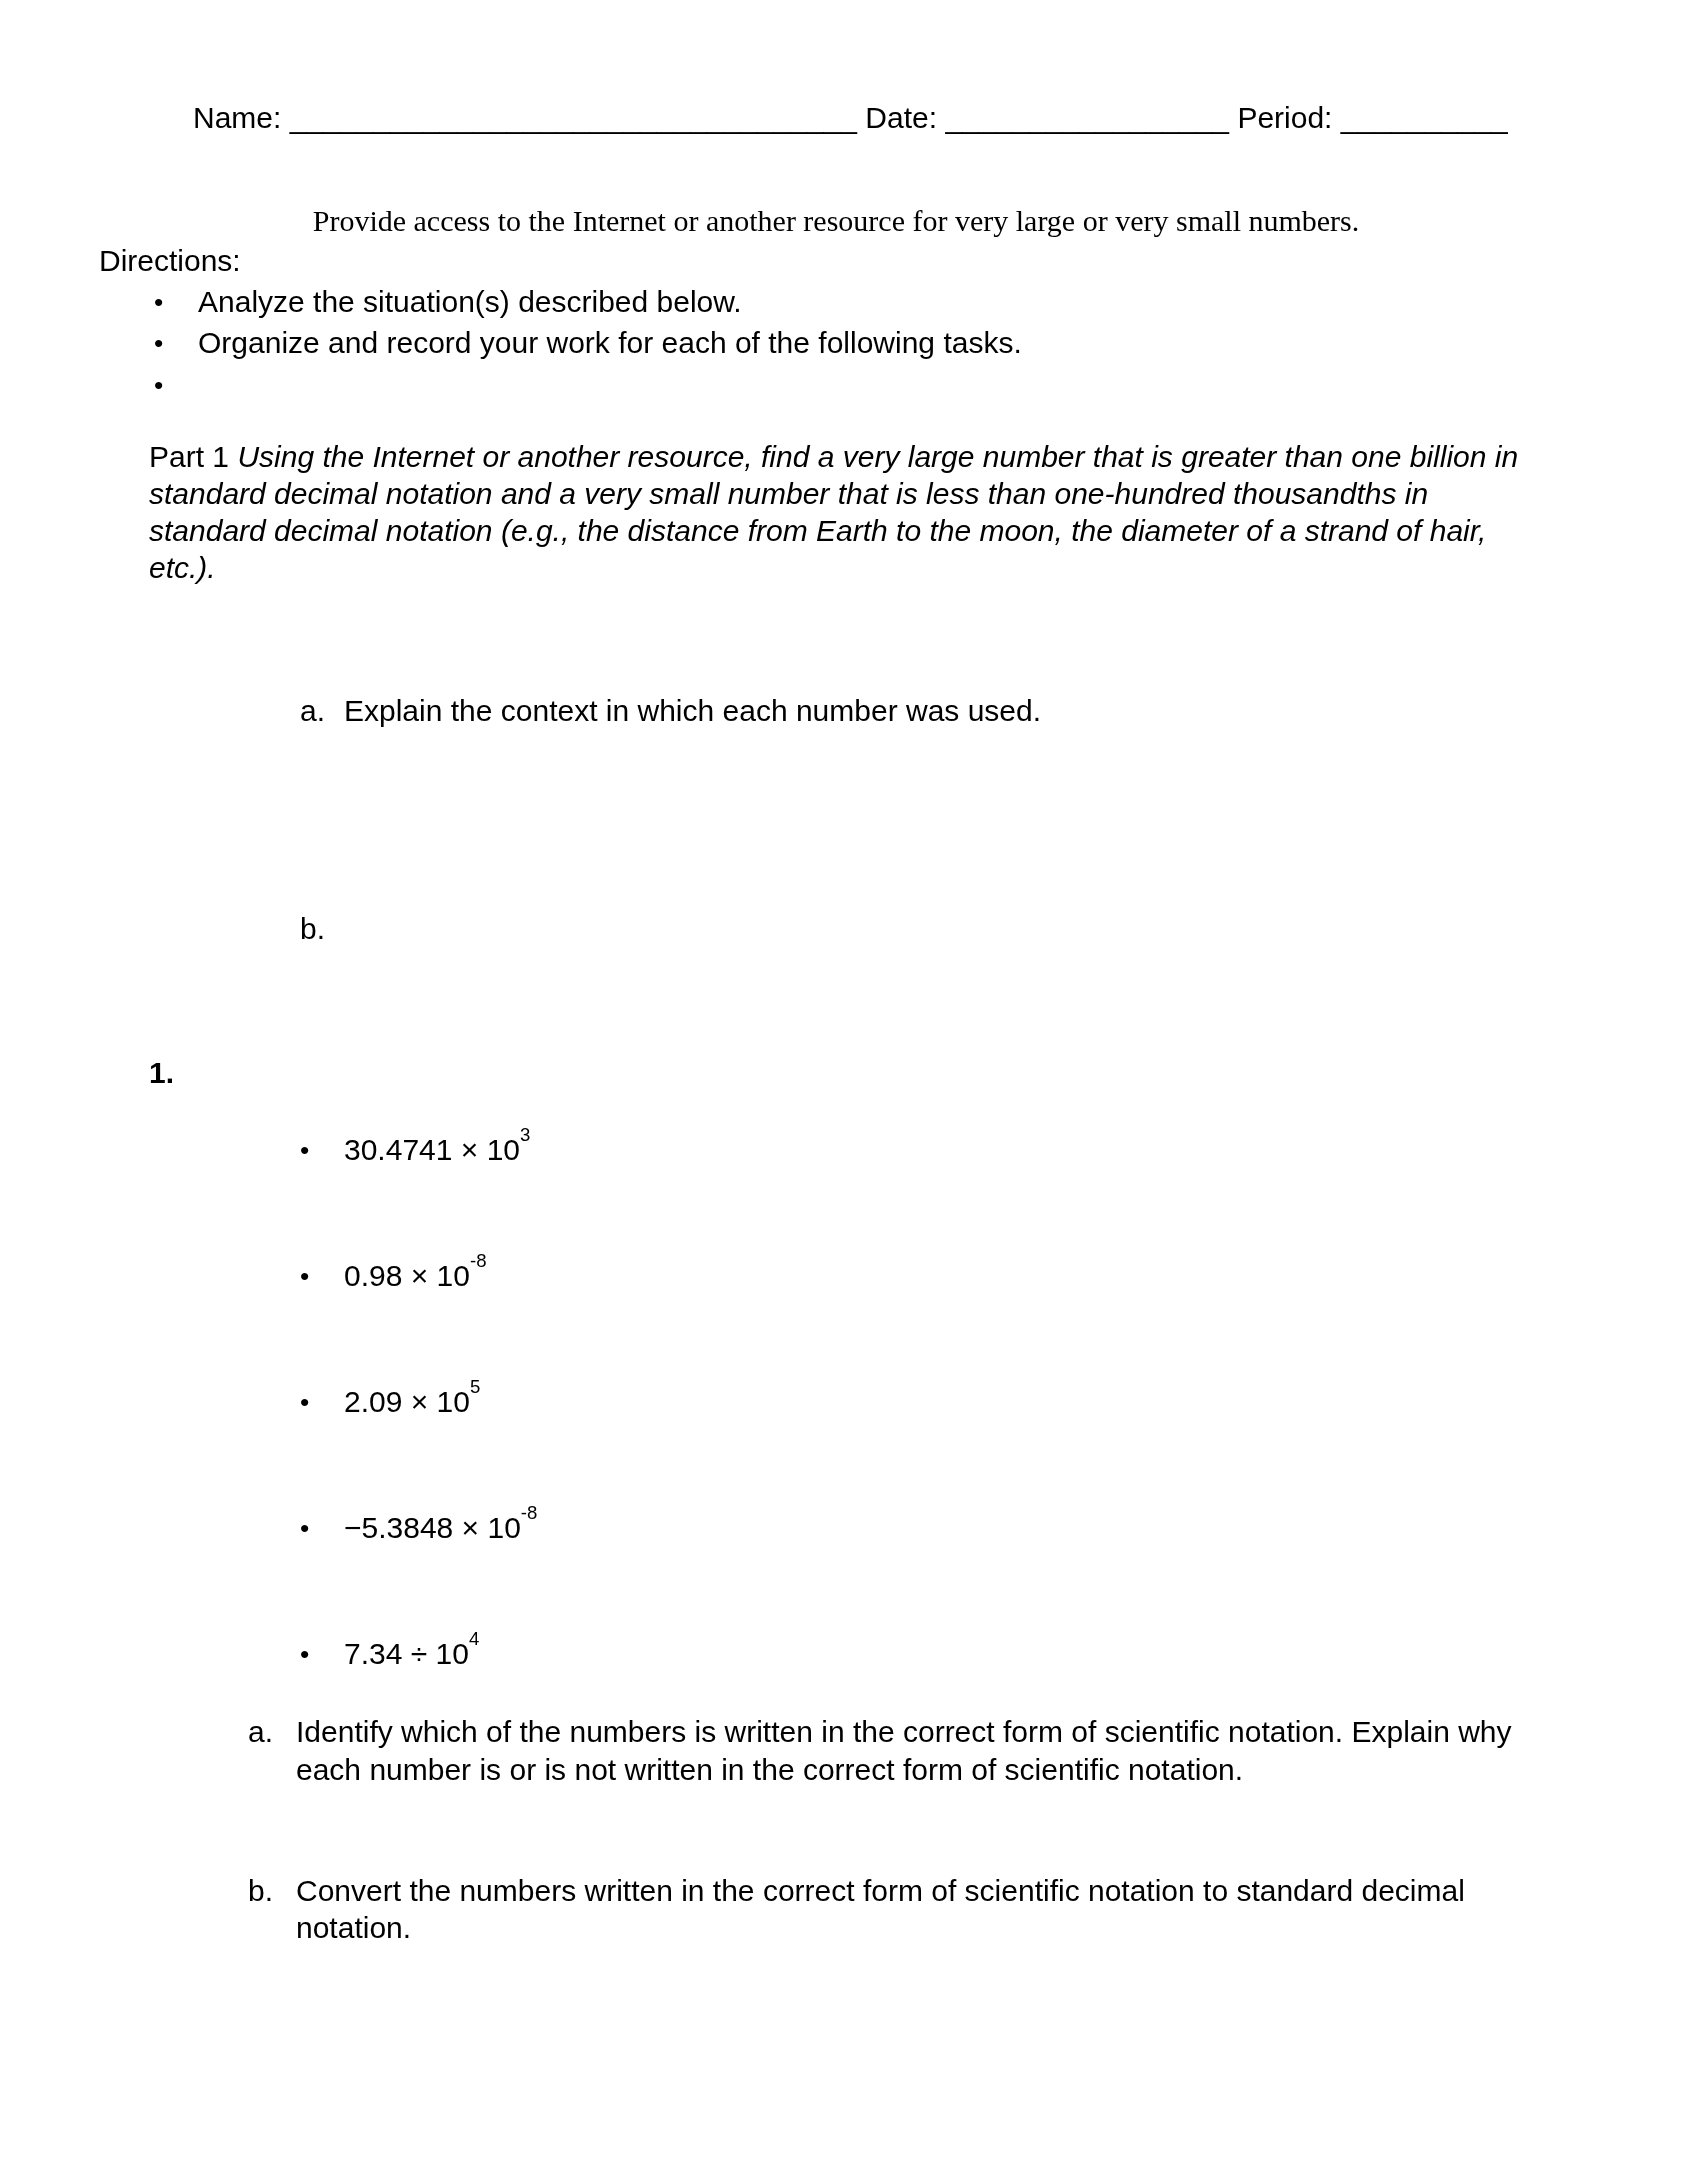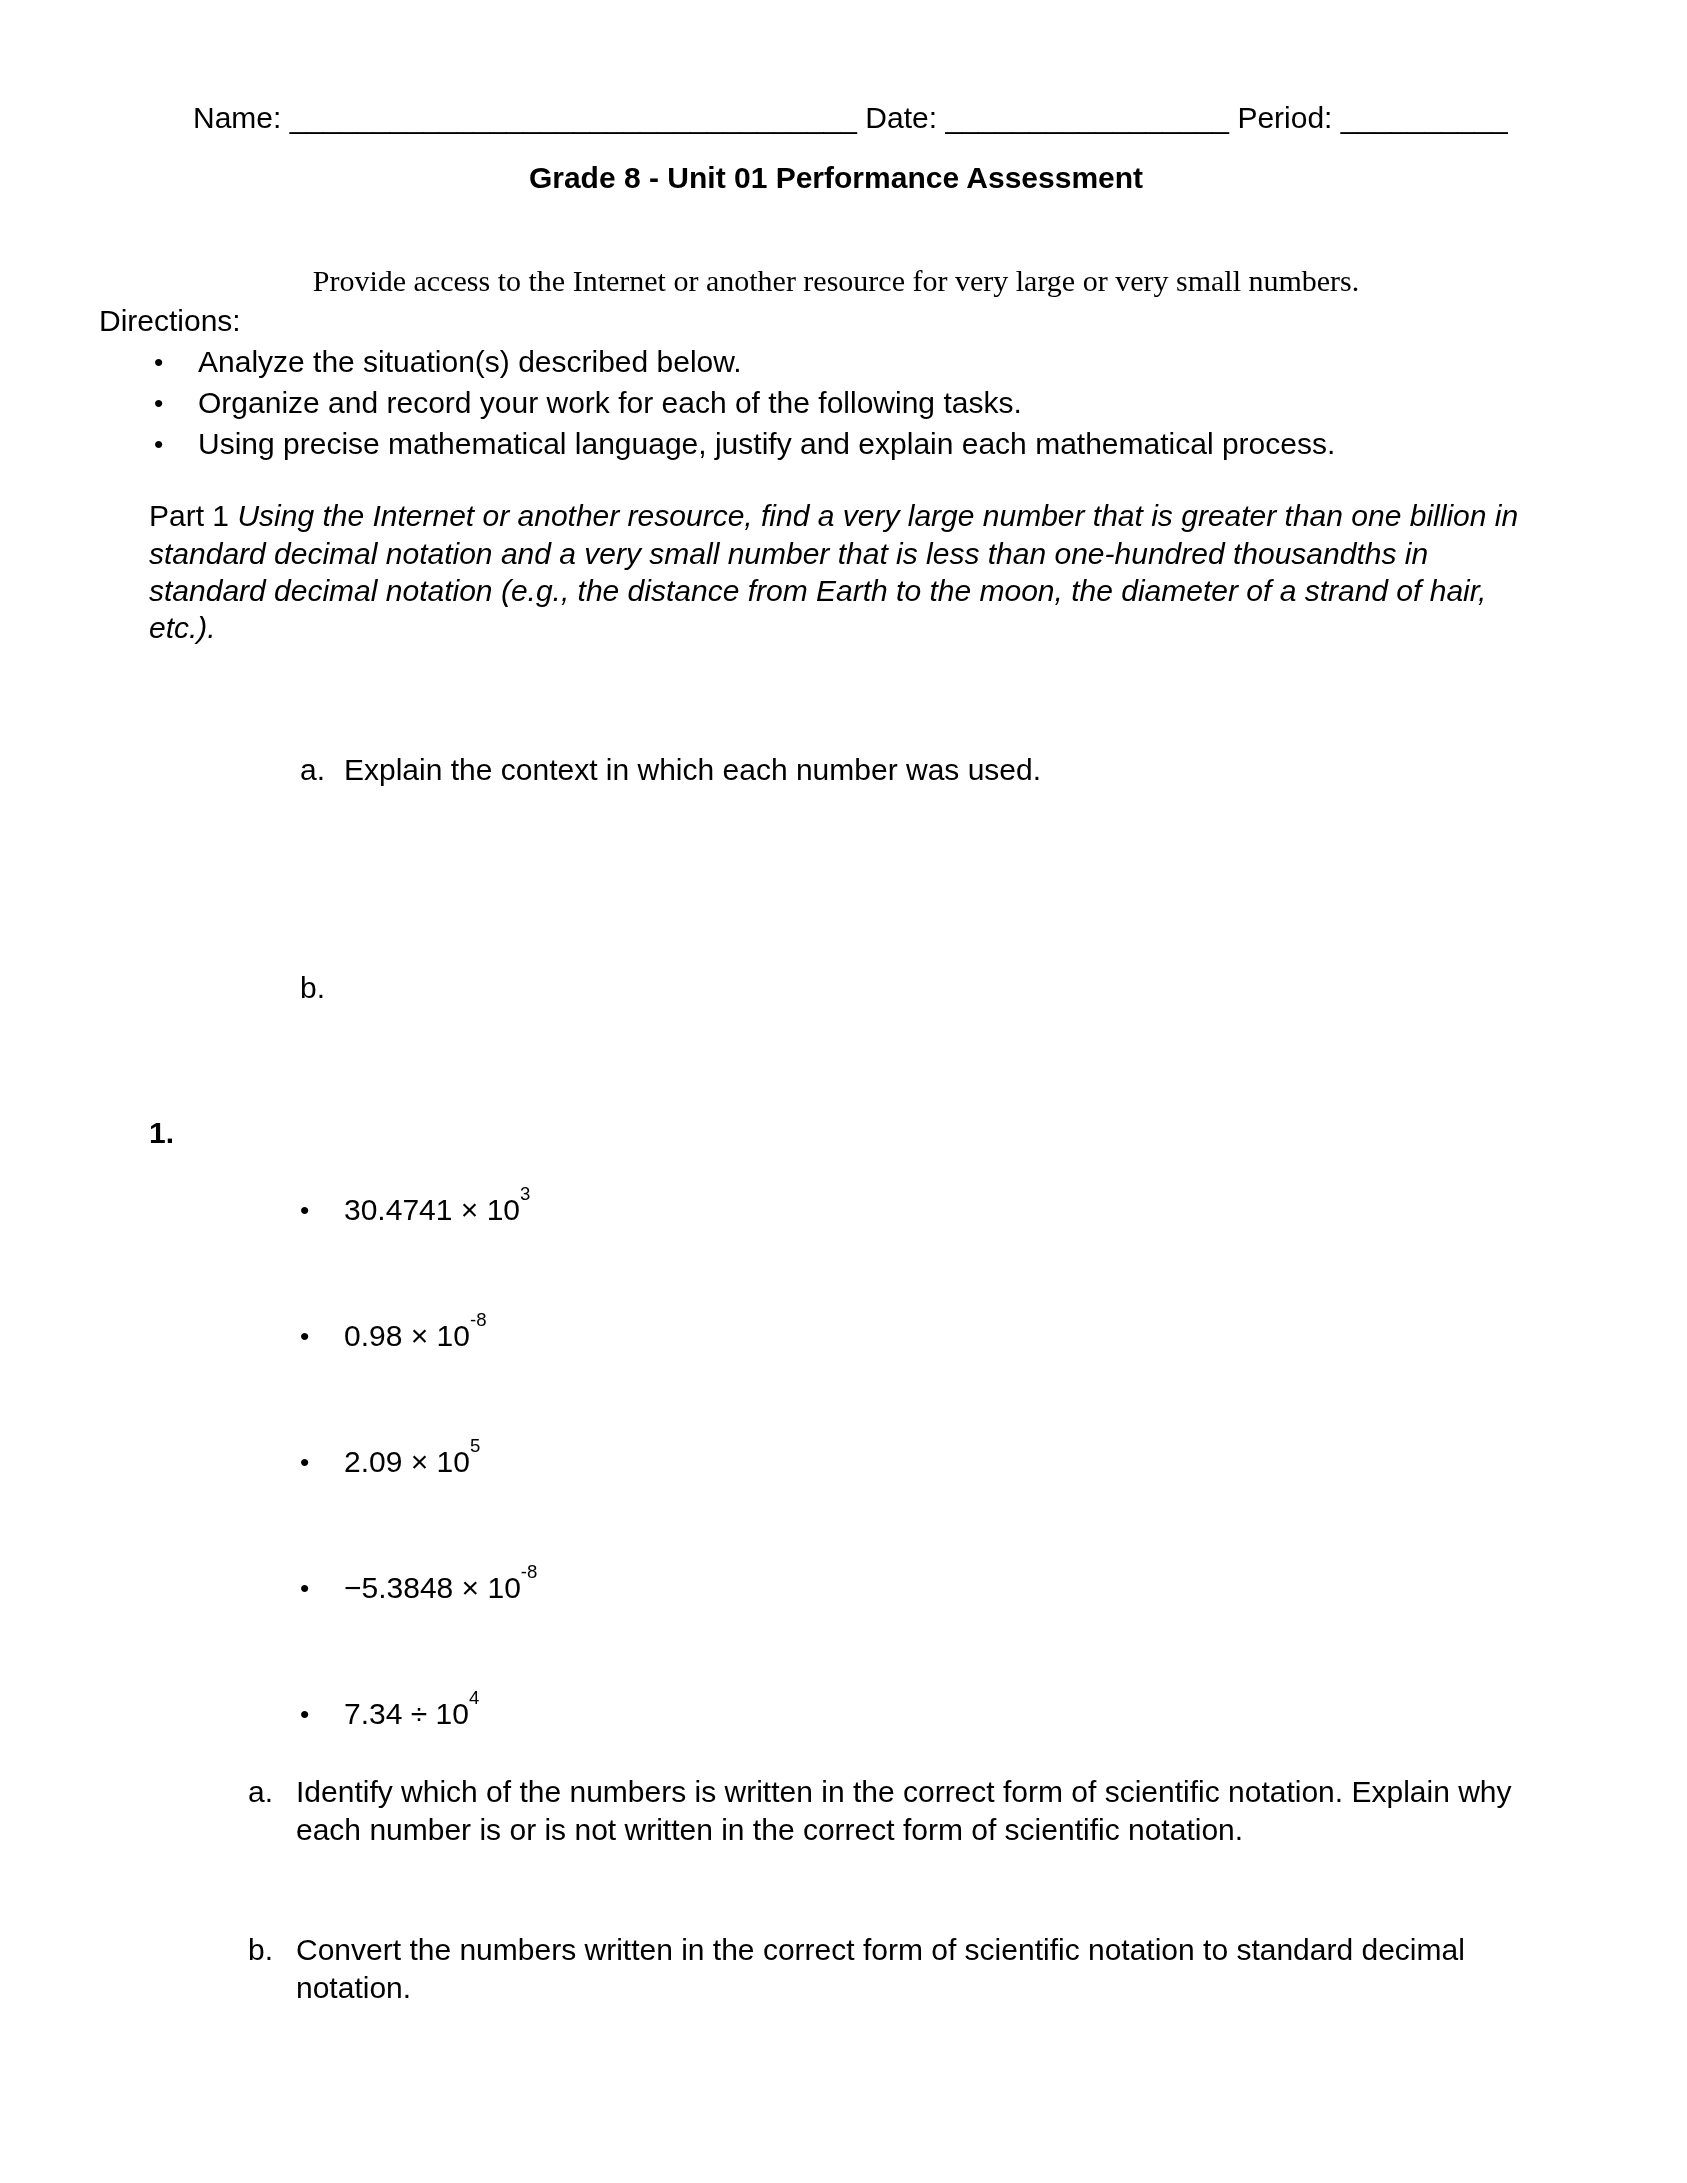--- a/index.html
+++ b/index.html
@@ -53,38 +53,36 @@
     <span>Name:</span>
     <span class="blank">__________________________________</span>
     <span> </span>
     <span>Date:</span>
     <span class="blank">_________________</span>
     <span> </span>
     <span>Period:</span>
     <span class="blank">__________</span>
   </div>
 
-  <div class="doc-title">Grade 8 - Unit 01 Performance Assessment</div>
 
   <div class="provide-line">Provide access to the Internet or another resource for very large or very small numbers.</div>
 
   <div class="directions-label">Directions:</div>
 
   <div>
     <div class="bullet-item">
       <span class="bullet-glyph">•</span>
       <span>Analyze the situation(s) described below.</span>
     </div>
     <div class="bullet-item">
       <span class="bullet-glyph">•</span>
       <span>Organize and record your work for each of the following tasks.</span>
     </div>
     <div class="bullet-item">
       <span class="bullet-glyph">•</span>
-      <span>Using precise mathematical language, justify and explain each mathematical process.</span>
     </div>
   </div>
 
   <div class="part1">
     <span class="part1-label">Part 1 </span><span class="part1-text">Using the Internet or another resource, find a very large number that is greater than one billion in standard decimal notation and a very small number that is less than one-hundred thousandths in standard decimal notation (e.g., the distance from Earth to the moon, the diameter of a strand of hair, etc.).</span>
   </div>
 
   <div class="marker-item sub1 item-a1">
     <span class="marker">a.</span>
     <span class="marker-text">Explain the context in which each number was used.</span>

